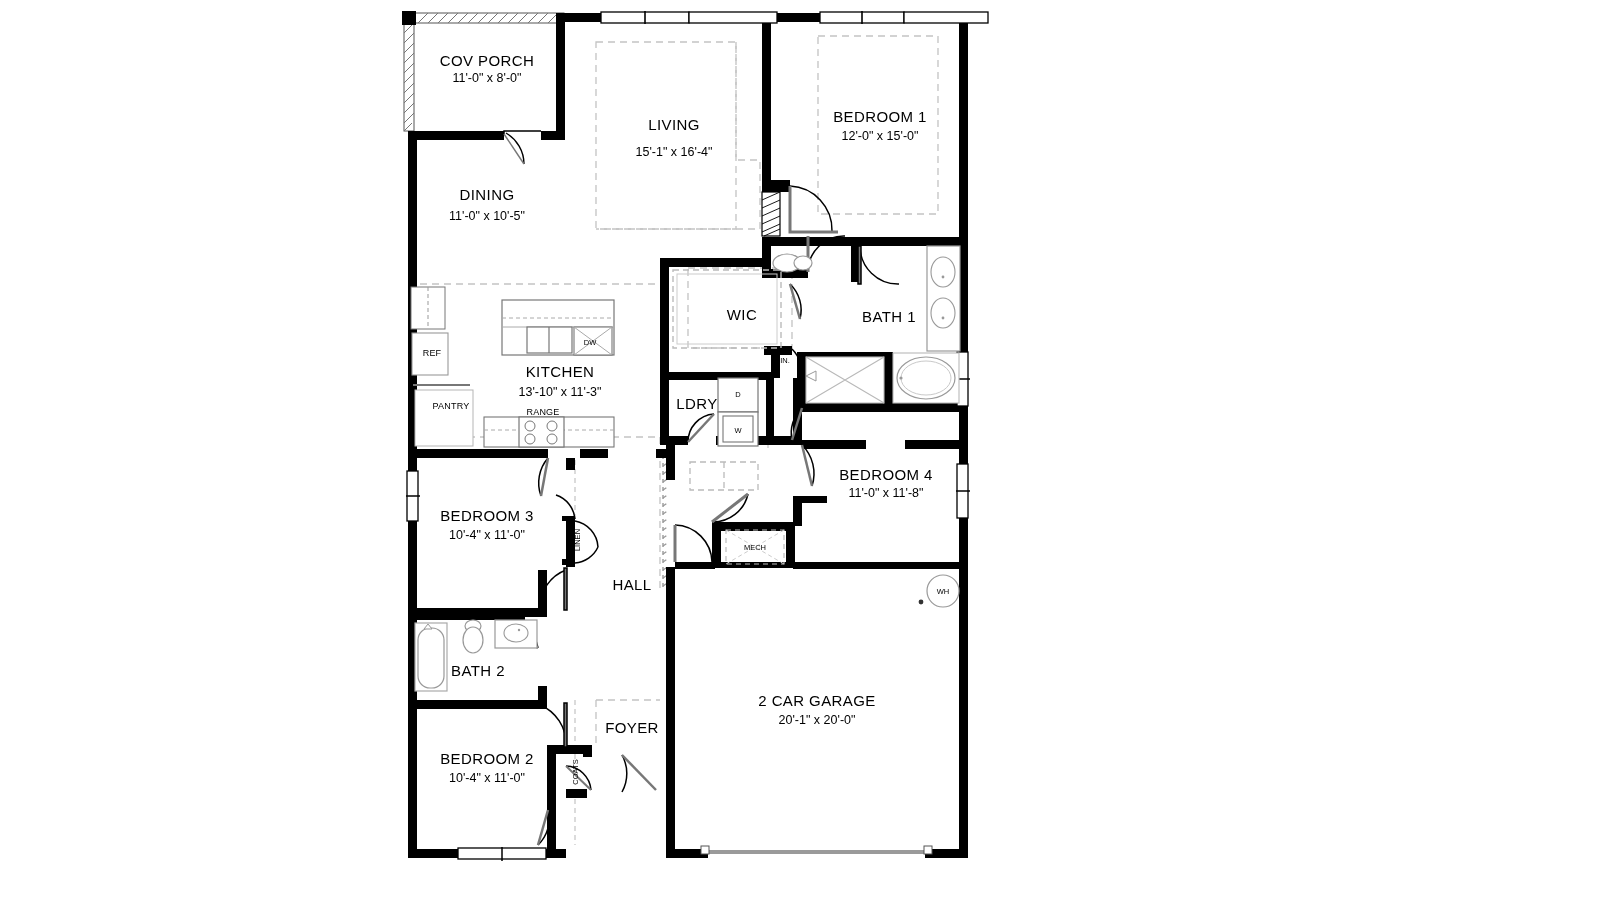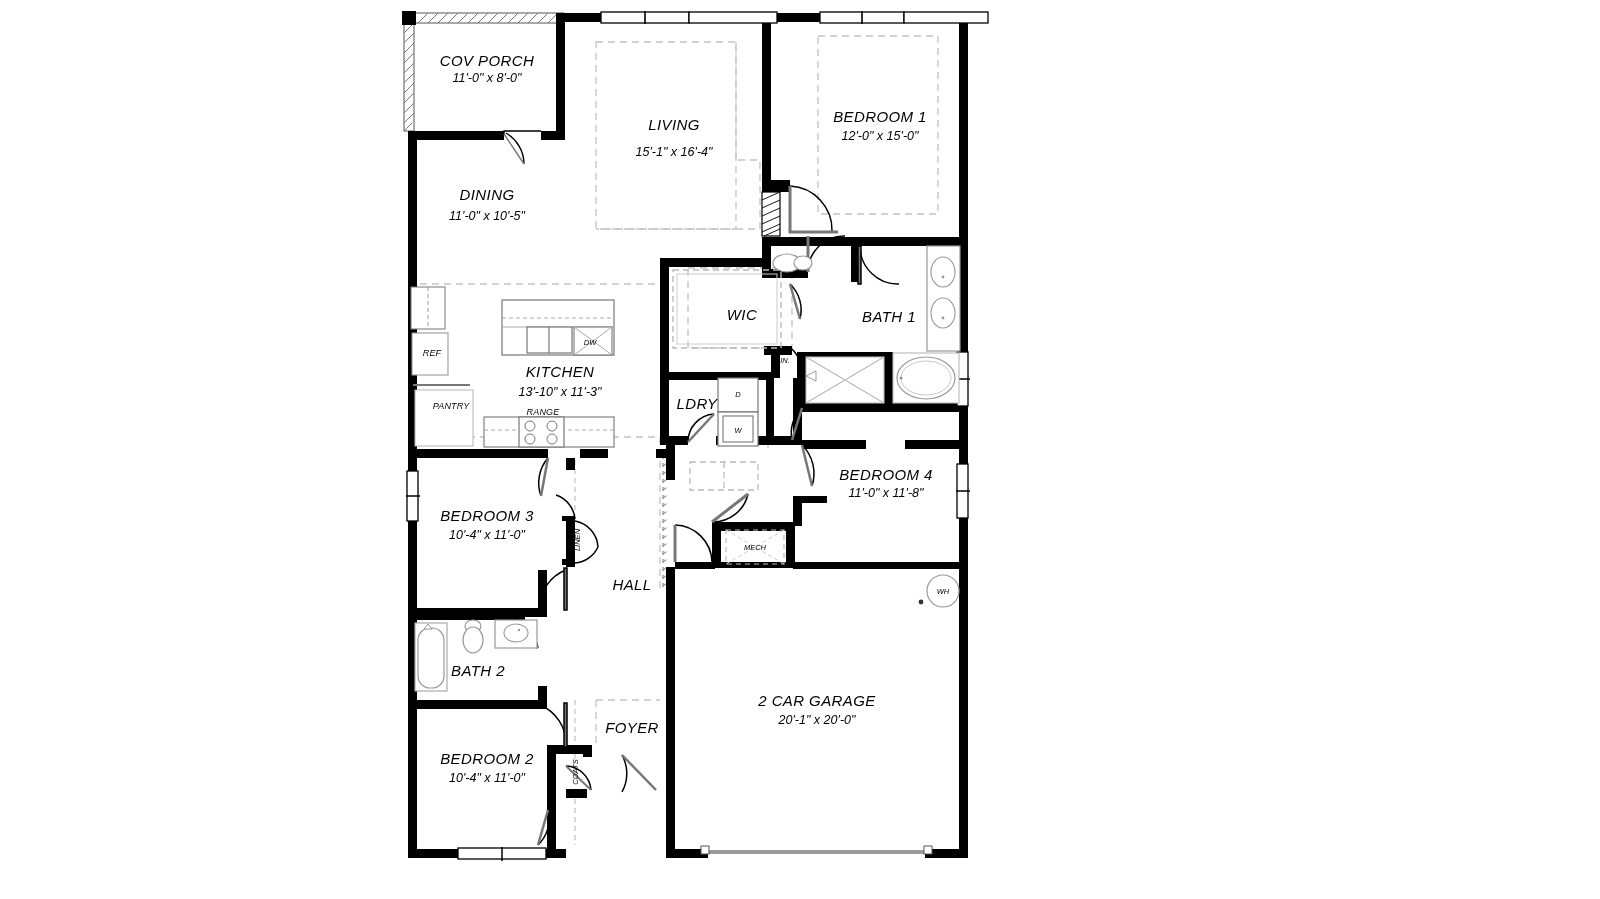--- a/index.html
+++ b/index.html
@@ -1,17 +1,17 @@
 <!DOCTYPE html>
 <html><head>
 <meta charset="utf-8">
 <style>
   html,body{margin:0;padding:0;background:#ffffff;}
   body{width:1600px;height:899px;overflow:hidden;font-family:"Liberation Sans",sans-serif;}
-  #plan{position:relative;width:1600px;height:678px;background:#fff;font-style:italic;}
+  #plan{position:relative;width:1600px;height:678px;background:#fff;}
   svg{display:block;}
   .rm-name{font-family:"Liberation Sans",sans-serif;font-size:15px;fill:#000;text-anchor:middle;letter-spacing:.4px;}
   .rm-dim{font-family:"Liberation Sans",sans-serif;font-size:12.5px;fill:#000;text-anchor:middle;}
   .rm-small{font-family:"Liberation Sans",sans-serif;font-size:9px;fill:#000;text-anchor:middle;letter-spacing:.2px;}
   .rm-tiny{font-family:"Liberation Sans",sans-serif;font-size:7.5px;fill:#000;text-anchor:middle;}
 </style>
 </head>
 <body>
 
 <div id="plan">

